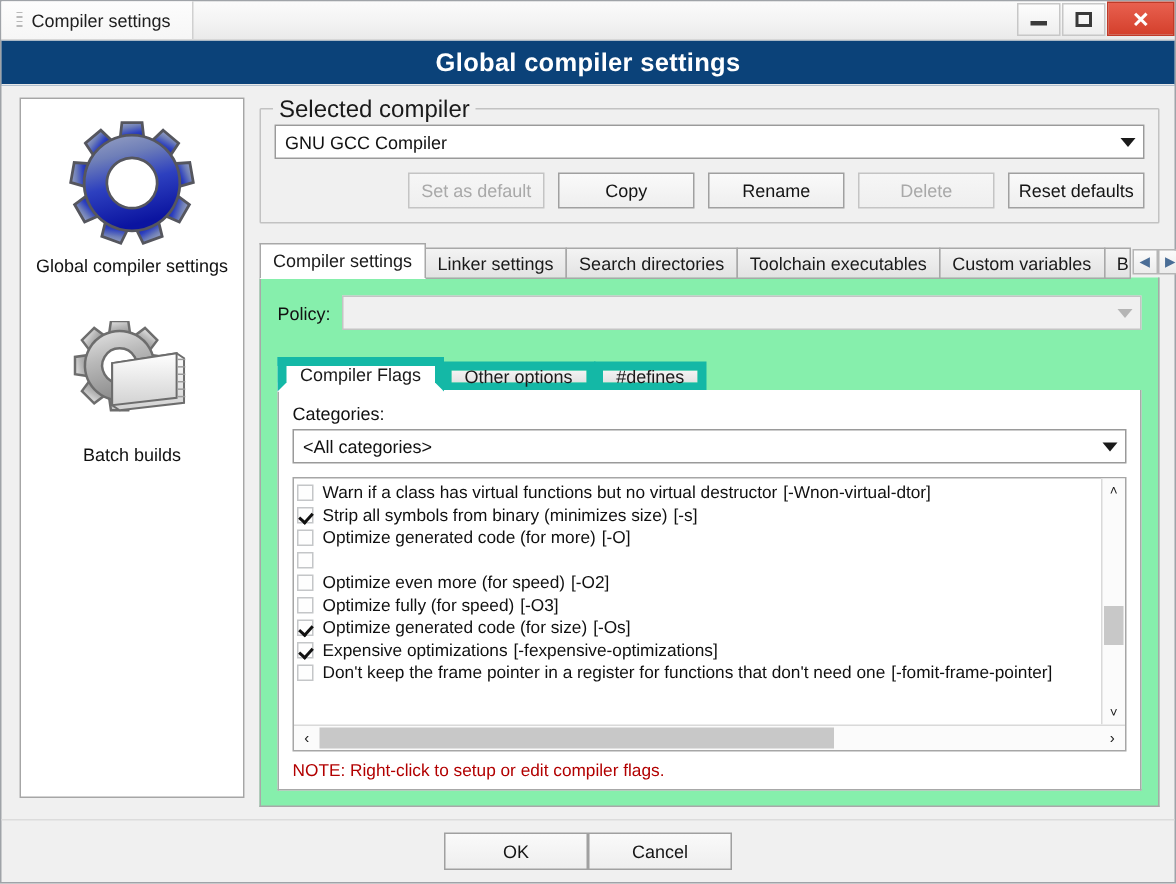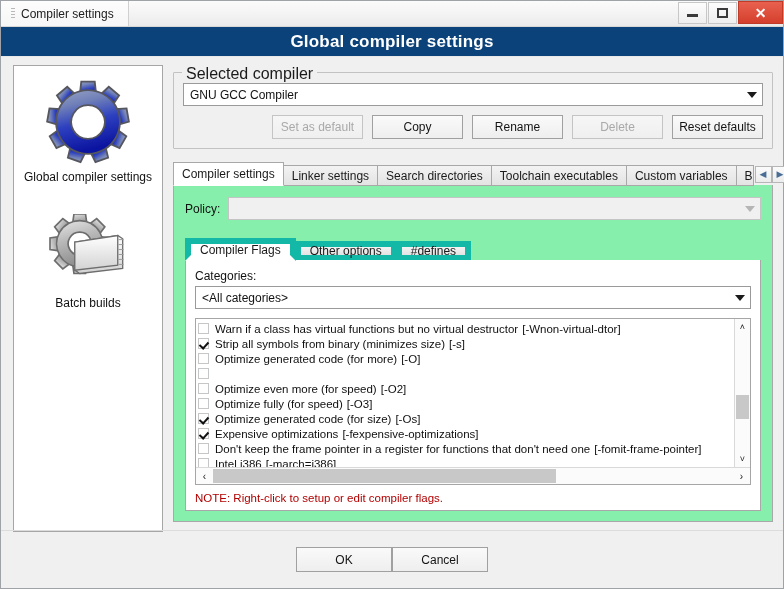--- a/index.html
+++ b/index.html
@@ -346,21 +346,21 @@
   }
 
   #note {
     margin-top: 7px;
     font-size: 11.5px;
     color: #b20000;
   }
 
   
   #footer {
-    height: 58px;
+    height: 42px;
     border-top: 1px solid #dcdcdc;
     display: flex; align-items: center; justify-content: center;
     margin-top: 8px;
   }
   #footer .btn { min-width: 96px; height: 25px; }
 
   
   .gear-svg { display: block; }
 </style>
 </head>
@@ -563,24 +563,20 @@
                     <span class="flag-text"><span>Optimize generated code (for size)</span><span class="code">[-Os]</span></span>
                   </div>
                   <div class="flag-row">
                     <span class="cb checked"></span>
                     <span class="flag-text"><span>Expensive optimizations</span><span class="code">[-fexpensive-optimizations]</span></span>
                   </div>
                   <div class="flag-row">
                     <span class="cb"></span>
                     <span class="flag-text"><span>Don't keep the frame pointer in a register for functions that don't need one</span><span class="code">[-fomit-frame-pointer]</span></span>
                   </div>
-                  <div class="flag-row">
-                    <span class="cb"></span>
-                    <span class="flag-text"><span>Intel i386</span><span class="code">[-march=i386]</span></span>
-                  </div>
                 </div>
               <div class="vscroll">
                 <div class="arrow-btn">˄</div>
                 <div class="track">
                   <div class="thumb"></div>
                 </div>
                 <div class="arrow-btn">˅</div>
               </div>
             </div>
             <div class="hscroll">

